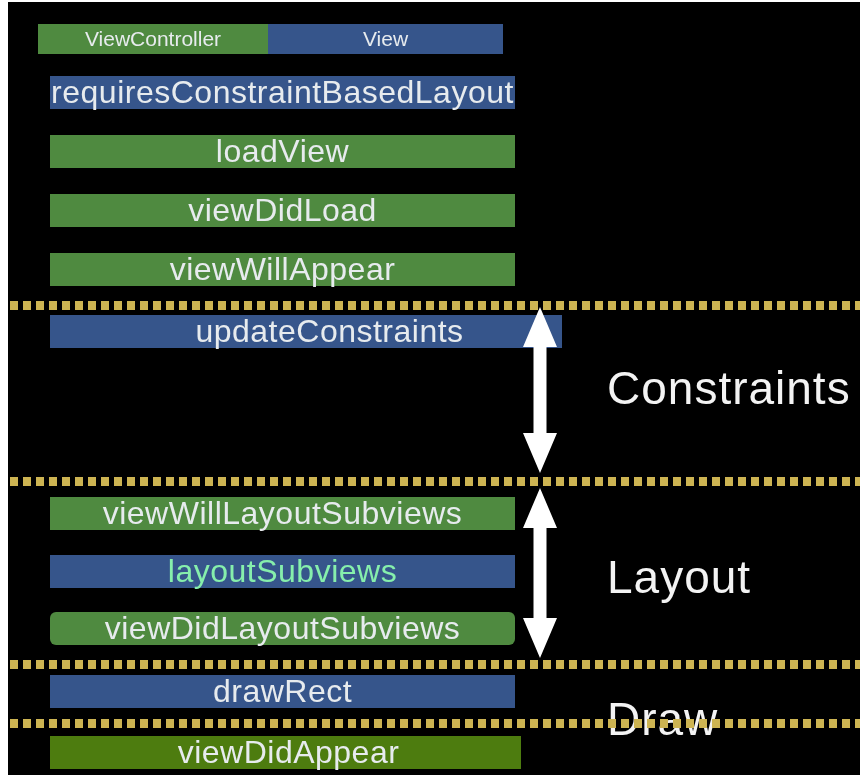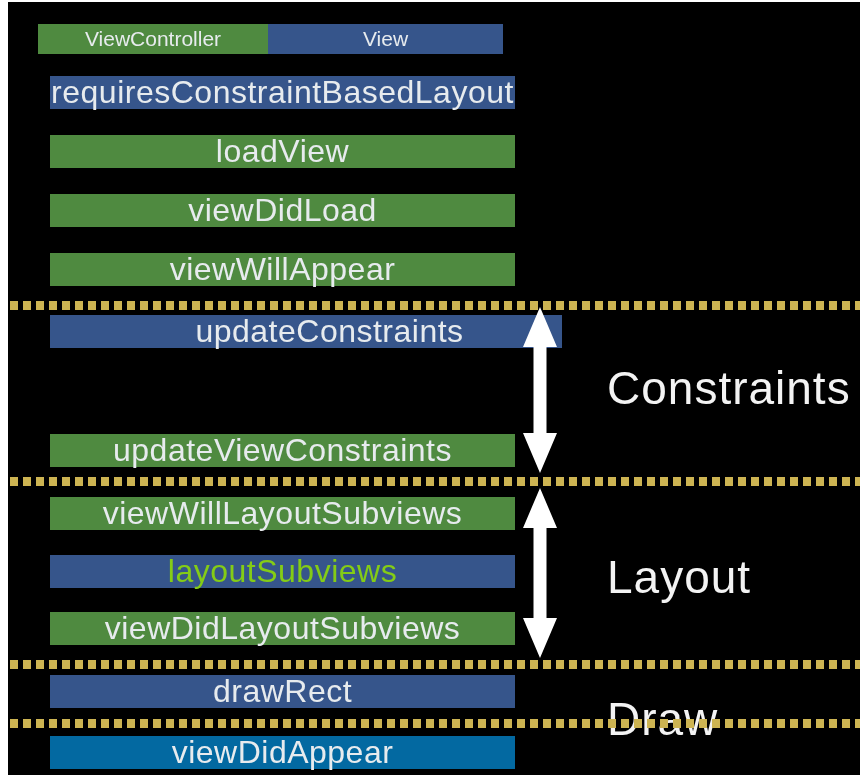--- a/index.html
+++ b/index.html
@@ -45,39 +45,38 @@
   </div>
 
   <div class="bar" style="top: 76px; background: rgb(54, 85, 139); color: rgb(231, 235, 238);">requiresConstraintBasedLayout</div>
   <div class="bar" style="top: 135px; background: rgb(79, 138, 64); color: rgb(231, 235, 238);">loadView</div>
   <div class="bar" style="top: 194px; background: rgb(79, 138, 64); color: rgb(231, 235, 238);">viewDidLoad</div>
   <div class="bar" style="top: 253px; background: rgb(79, 138, 64); color: rgb(231, 235, 238);">viewWillAppear</div>
 
   <div class="dotted" style="top: 301px; background: repeating-linear-gradient(90deg, rgb(205, 180, 82) 0px, rgb(205, 180, 82) 8px, transparent 8px, transparent 13px);"></div>
 
   <div class="bar" style="top: 315px; background: rgb(54, 85, 139); color: rgb(231, 235, 238); padding-left: 47px;">updateConstraints</div>
-  <div class="bar" style="top: 434px; background: rgb(79, 138, 64); color: rgb(231, 235, 238);">updateViewConstraints</div>
 
   <svg class="arrow" style="top:307px" width="36" height="166" viewBox="0 0 36 166">
     <polygon points="18,0 35,40 24.5,40 24.5,126 35,126 18,166 1,126 11.5,126 11.5,40 1,40" style="fill: rgb(255, 255, 255);"></polygon>
   </svg>
   <div class="phase-label" style="top: 365px; color: rgb(243, 243, 243);">Constraints</div>
 
   <div class="dotted" style="top: 477px; background: repeating-linear-gradient(90deg, rgb(205, 180, 82) 0px, rgb(205, 180, 82) 8px, transparent 8px, transparent 13px);"></div>
 
   <div class="bar" style="top: 497px; background: rgb(79, 138, 64); color: rgb(231, 235, 238);">viewWillLayoutSubviews</div>
-  <div class="bar" style="top: 555px; background: rgb(54, 85, 139); color: #84cc16;">layoutSubviews</div>
-  <div class="bar" style="top: 612px; background: rgb(79, 138, 64); color: rgb(231, 235, 238);">viewDidLayoutSubviews</div>
+  <div class="bar" style="top: 555px; background: rgb(54, 85, 139); color: #86efac;">layoutSubviews</div>
+  <div class="bar" style="top: 612px; background: rgb(79, 138, 64); color: rgb(231, 235, 238); border-radius: 6px;">viewDidLayoutSubviews</div>
 
   <svg class="arrow" style="top:488px" width="36" height="170" viewBox="0 0 36 170">
     <polygon points="18,0 35,40 24.5,40 24.5,130 35,130 18,170 1,130 11.5,130 11.5,40 1,40" style="fill: rgb(255, 255, 255);"></polygon>
   </svg>
   <div class="phase-label" style="top: 554px; color: rgb(243, 243, 243);">Layout</div>
 
   <div class="dotted" style="top: 660px; background: repeating-linear-gradient(90deg, rgb(205, 180, 82) 0px, rgb(205, 180, 82) 8px, transparent 8px, transparent 13px);"></div>
 
   <div class="bar" style="top: 675px; background: rgb(54, 85, 139); color: rgb(231, 235, 238);">drawRect</div>
   <div class="phase-label" style="top: 696px; color: rgb(243, 243, 243);">Draw</div>
 
   <div class="dotted" style="top: 719px; background: repeating-linear-gradient(90deg, rgb(205, 180, 82) 0px, rgb(205, 180, 82) 8px, transparent 8px, transparent 13px);"></div>
 
-  <div class="bar" style="top: 736px; background: #0369a1; color: rgb(231, 235, 238);">viewDidAppear</div>
+  <div class="bar" style="top: 736px; background: #4d7c0f; color: rgb(231, 235, 238); padding-left: 6px;">viewDidAppear</div>
 </div>
 
 </body></html>

